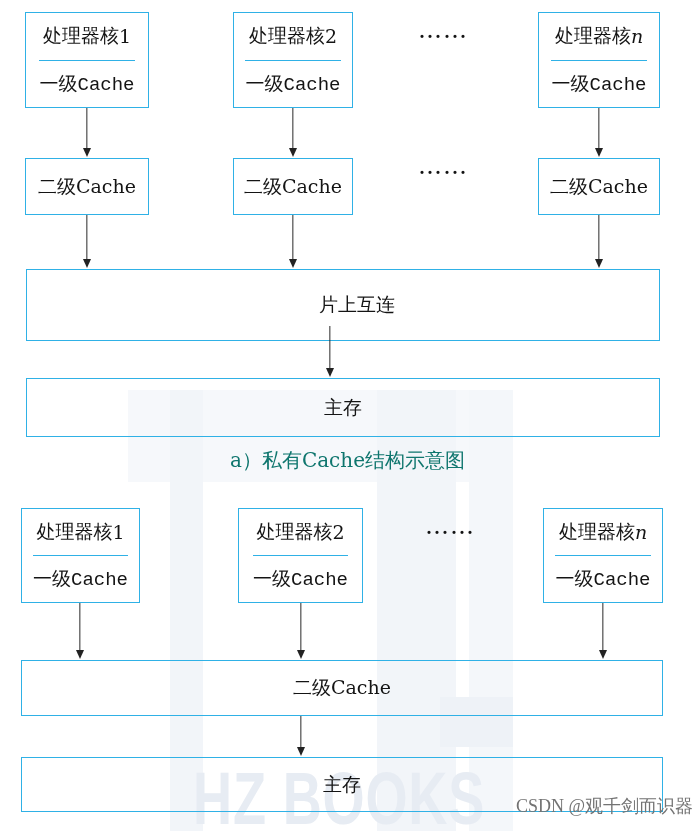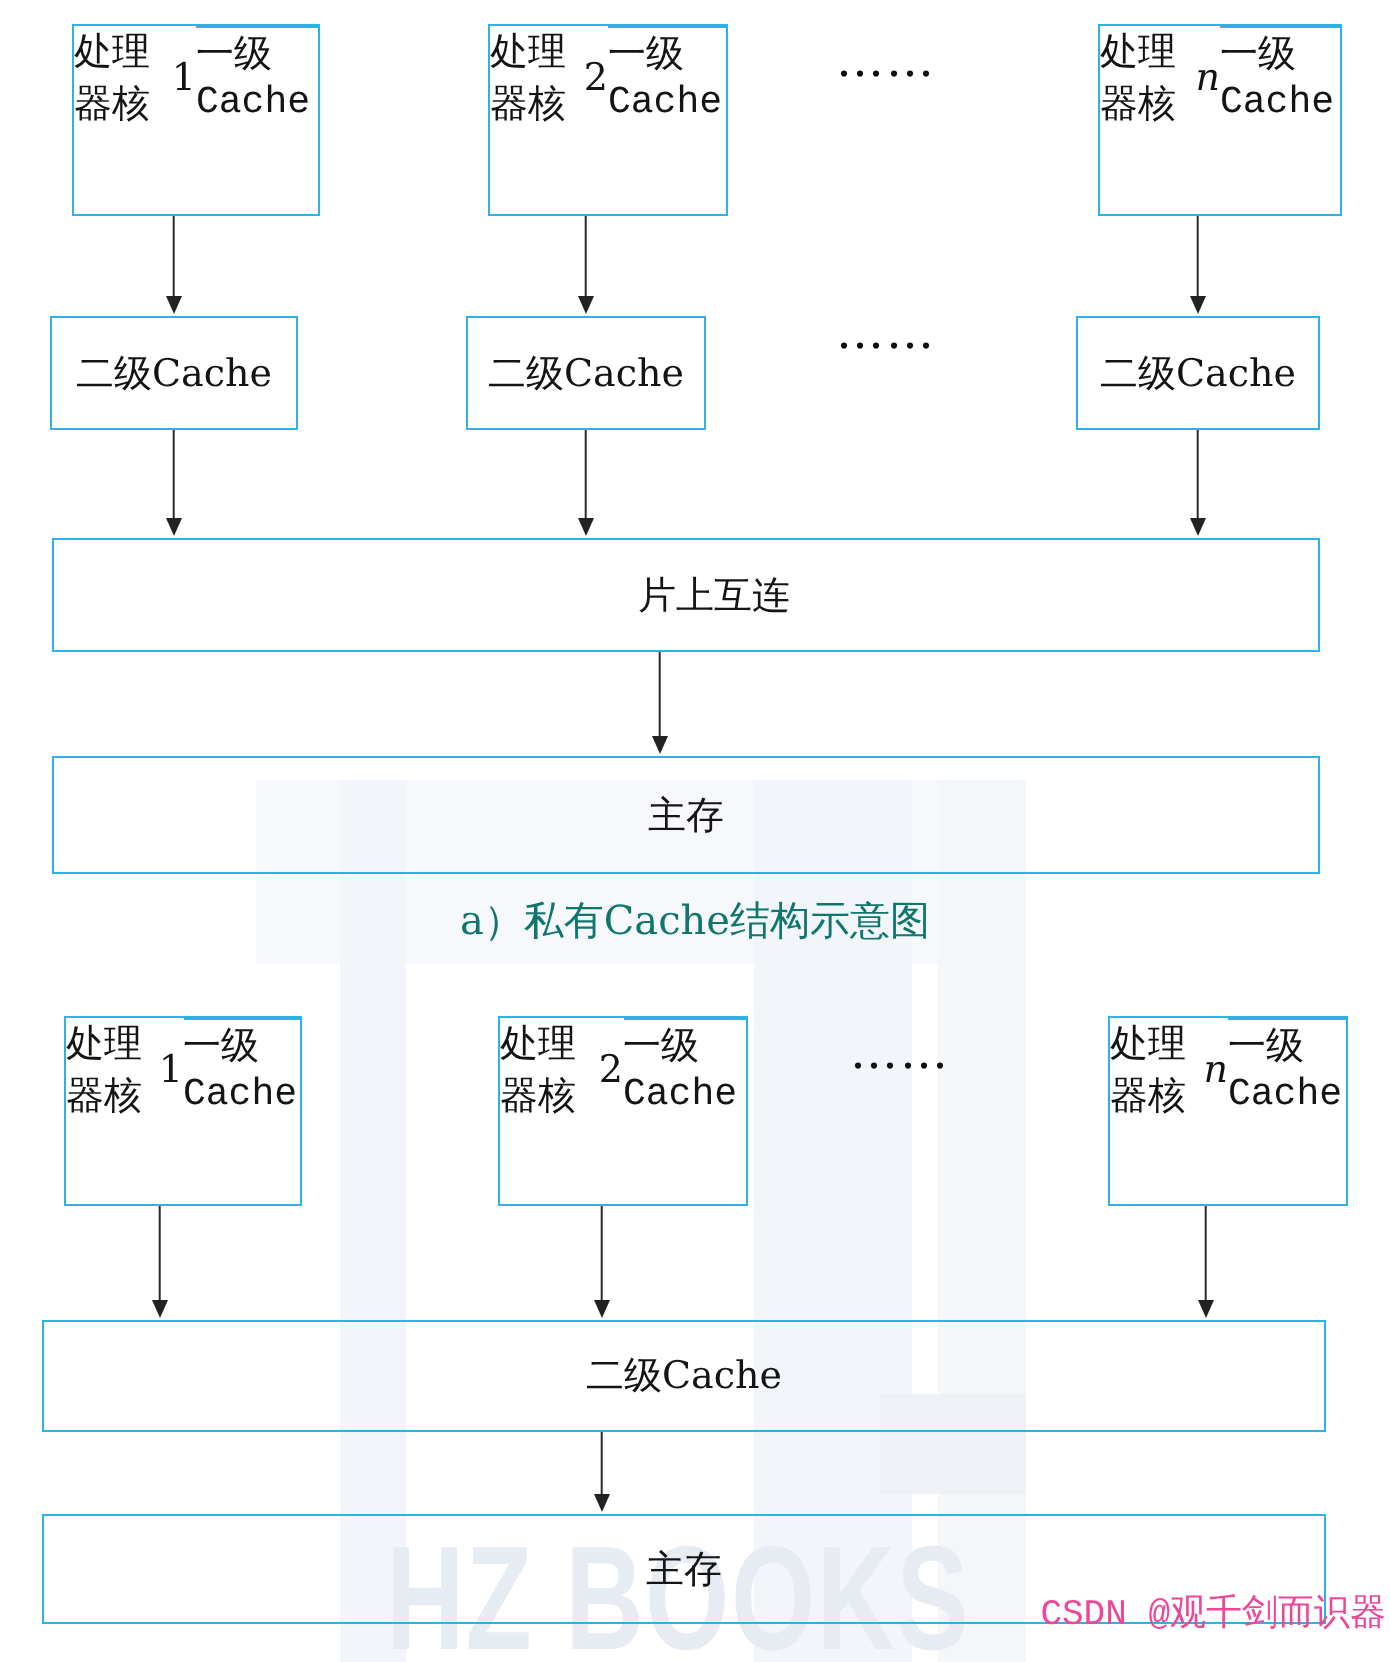--- a/index.html
+++ b/index.html
@@ -18,35 +18,35 @@
     font-family:"Liberation Sans","DejaVu Sans",sans-serif;
     font-weight:900;font-size:66px;color:#e7ecf3;letter-spacing:1px;
     transform:scale(0.82,1.12);transform-origin:left top;white-space:nowrap;
   }
   
   .box{
     position:absolute;z-index:2;border:1.5px solid #2fb1e6;background:transparent;
     display:flex;align-items:center;justify-content:center;
     font-size:19px;box-sizing:border-box;
   }
-  .core{align-items:flex-start;justify-content:flex-start;padding:0;margin-left:11px;}
+  .core{flex-direction:column;align-items:center;justify-content:flex-start;padding:0;}
   .core .cell{flex:1;display:flex;align-items:center;justify-content:center;}
   .core .cell.lower{border-top:1.5px solid #2fb1e6;font-family:Liberation Mono, monospace;}
   .it{font-style:italic;}
   .arrow{position:absolute;z-index:2;width:14px;}
   .arrow .shaft{position:absolute;left:50%;top:0;bottom:8px;width:1.3px;background:#2a2a2a;transform:translateX(-50%);}
   .arrow .head{position:absolute;left:50%;bottom:0;transform:translateX(-50%);
     width:0;height:0;border-left:4.5px solid transparent;border-right:4.5px solid transparent;
     border-top:9px solid #222;}
   .dots{position:absolute;z-index:2;font-size:24px;letter-spacing:1px;color:#111;}
   .caption{position:absolute;z-index:2;left:0;width:695px;text-align:center;font-size:20px;color:#0f766e;}
   .csdn{
     position:absolute;z-index:4;right:2px;top:794px;
-    font-family:Liberation Mono, monospace;
-    font-size:18px;color:#ec4899;white-space:nowrap;
+    font-family:Liberation Serif, serif;
+    font-size:18px;color:#737373;white-space:nowrap;
   }
 </style>
 </head>
 <body>
 
 <div class="stage">
 
   <div class="wm wm-band" style="left:128px;top:390px;width:385px;height:92px;"></div>
   <div class="wm wm-bar" style="left:170px;top:390px;width:33px;height:441px;"></div>
   <div class="wm wm-bar" style="left:377px;top:390px;width:79px;height:441px;"></div>
@@ -104,21 +104,21 @@
     </div>
   <div class="arrow" style="left:286px;top:215px;height:53px;">
       <div class="shaft"></div>
       <div class="head"></div>
     </div>
   <div class="arrow" style="left:592px;top:215px;height:53px;">
       <div class="shaft"></div>
       <div class="head"></div>
     </div>
 
-  <div class="box" style="left:26px;top:269px;width:634px;height:57px;padding-left:28px;">片上互连</div>
+  <div class="box" style="left:26px;top:269px;width:634px;height:72px;padding-left:28px;">片上互连</div>
 
   <div class="arrow" style="left:323px;top:326px;height:51px;">
       <div class="shaft"></div>
       <div class="head"></div>
     </div>
 
   <div class="box" style="left:26px;top:378px;width:634px;height:59px;">主存</div>
 
   <div class="caption" style="top:447px;">a）私有Cache结构示意图</div>
 

